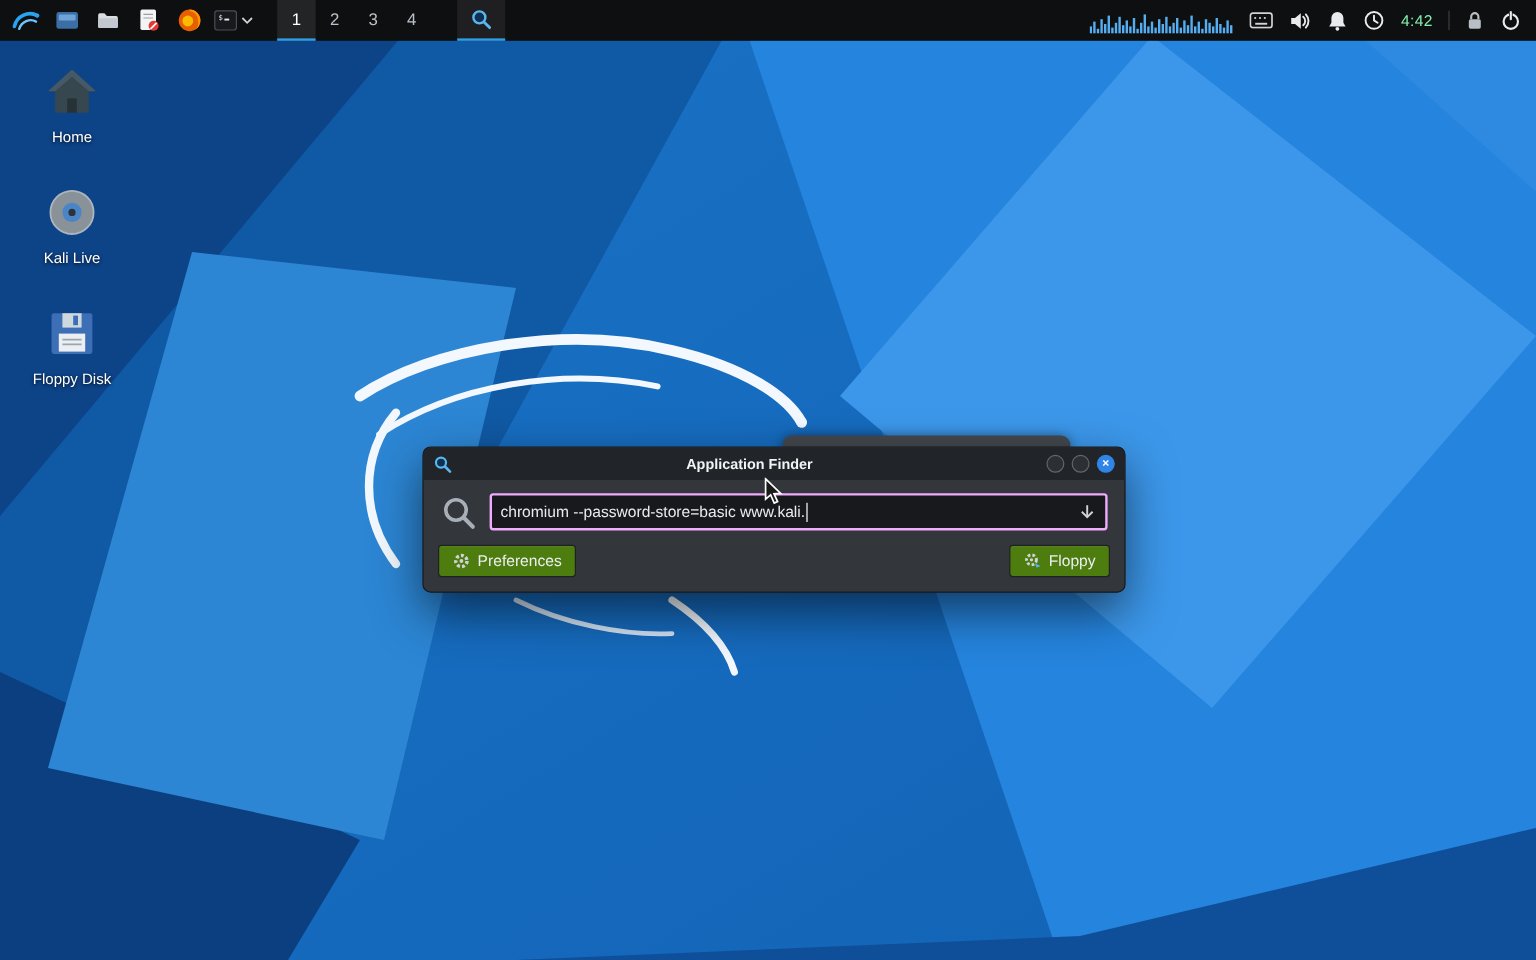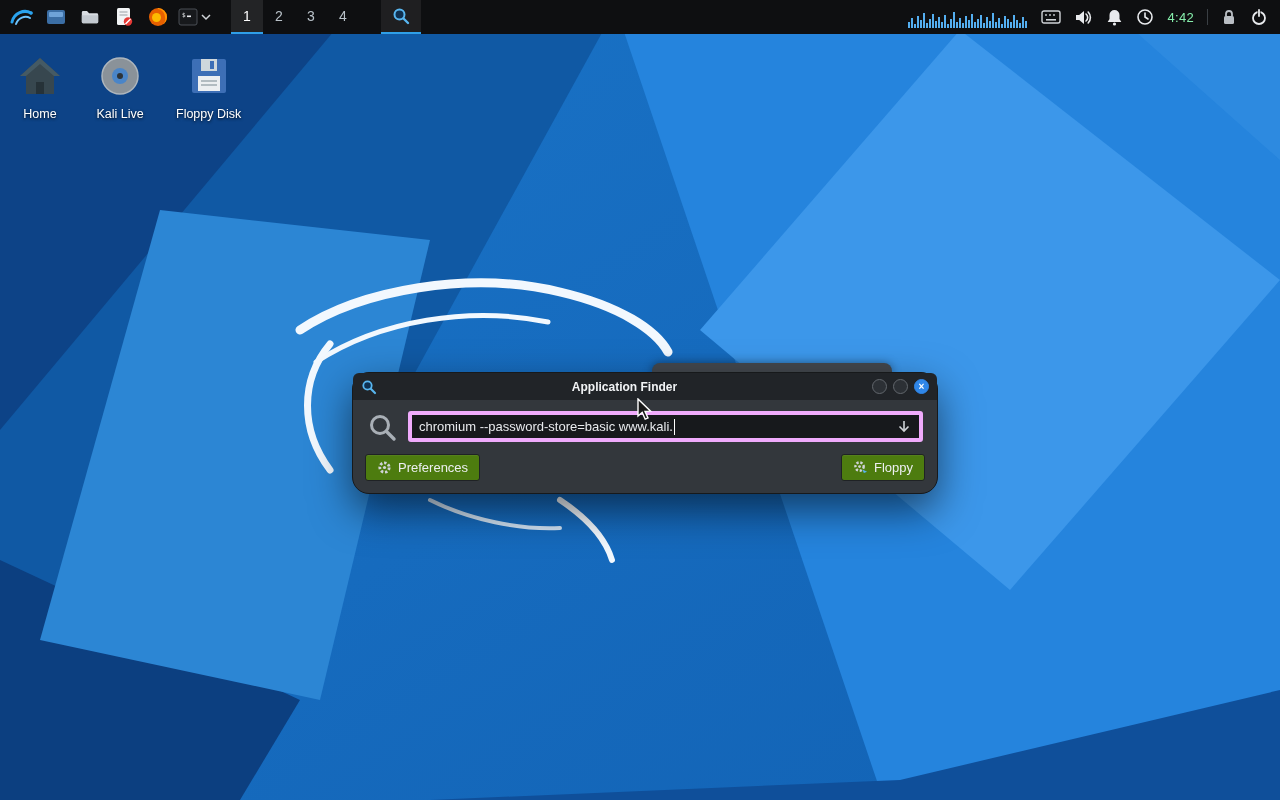--- a/index.html
+++ b/index.html
@@ -21,44 +21,44 @@
             font-size:14px; color:#b9c2c9; border-bottom:2px solid transparent; }
   .ws-btn.active { color:#fff; background:rgba(255,255,255,.09); border-bottom:2px solid #2f9fe8; }
   .task-btn { margin-left:16px; width:40px; height:34px; display:flex; align-items:center; justify-content:center;
               background:rgba(255,255,255,.07); border-bottom:2px solid #2f9fe8; }
   .panel-right { margin-left:auto; display:flex; align-items:center; gap:13px; padding-right:4px; }
   .clock { font-size:13px; color:#86efac; letter-spacing:.3px; }
   .vsep { width:1px; height:16px; background:#3a3f44; }
 
   
   .desktop-icons { position:absolute; left:16px; top:52px; width:88px; z-index:2;
-                   display:flex; flex-direction:row; gap:32px; }
+                   display:flex; flex-direction:column; gap:32px; }
   .d-icon { display:flex; flex-direction:column; align-items:center; gap:7px; }
   .d-icon .glyph { width:48px; height:48px; display:flex; align-items:center; justify-content:center; }
   .d-icon .lbl { font-size:12.5px; color:#ffffff; text-align:center; white-space:nowrap;
                  text-shadow:0 1px 3px rgba(0,0,0,.85); }
 
   
   .ghost-window { position:absolute; left:652px; top:363px; width:240px; height:14px; z-index:5;
                   background:#43484e; border-radius:8px 8px 0 0; box-shadow:0 0 10px rgba(0,0,0,.4); }
 
   
   .dialog { position:absolute; left:352px; top:372px; width:586px; z-index:10;
-            background:#33373c; border:1px solid #17191b; border-radius:17px;
+            background:#33373c; border:1px solid #17191b; border-radius:7px;
             box-shadow:0 16px 40px rgba(0,0,0,.55); }
   .titlebar { height:27px; background:#212428; border-radius:6px 6px 0 0;
               display:flex; align-items:center; padding:0 8px; gap:6px; }
   .titlebar .title { flex:1; text-align:center; font-size:12px; font-weight:bold; color:#f1f3f5; }
   .win-btn { width:15px; height:15px; border-radius:50%; display:flex; align-items:center;
              justify-content:center; flex:0 0 auto; }
   .win-btn.plain { background:#2c3035; border:1px solid #62676d; }
   .win-btn.close { background:#2f86e8; border:1px solid #2f86e8; color:#fff; font-size:10px;
                    font-weight:bold; line-height:1; }
   .search-row { display:flex; align-items:center; gap:11px; padding:11px 14px 8px 14px; }
-  .combo { flex:1; height:31px; background:#17191c; border:4px solid #f0abfc; border-radius:3px;
+  .combo { flex:1; height:31px; background:#17191c; border:2px solid #f0abfc; border-radius:3px;
            display:flex; align-items:center; padding:0 7px; }
   .combo .text { font-size:13px; color:#e8eaed; white-space:nowrap; overflow:hidden; }
   .caret { display:inline-block; width:1px; height:16px; background:#ffffff; margin-left:1px;
            vertical-align:middle; }
   .combo .spacer { flex:1; }
   .btn-row { display:flex; justify-content:space-between; padding:4px 12px 12px 12px; }
   .xfce-btn { display:flex; align-items:center; gap:6px; background:#4d7c0f; color:#eceff1;
               border:1px solid #1f2225; border-radius:3px; font-size:13px; padding:5px 11px;
               box-shadow:inset 0 1px 0 rgba(255,255,255,.05); }
 

